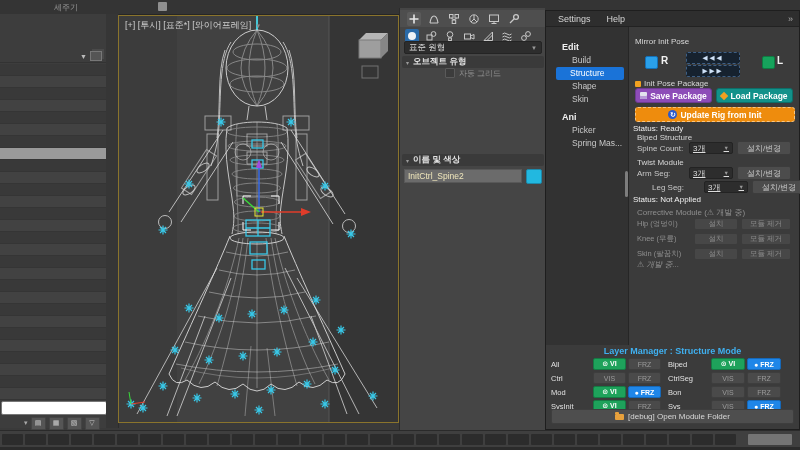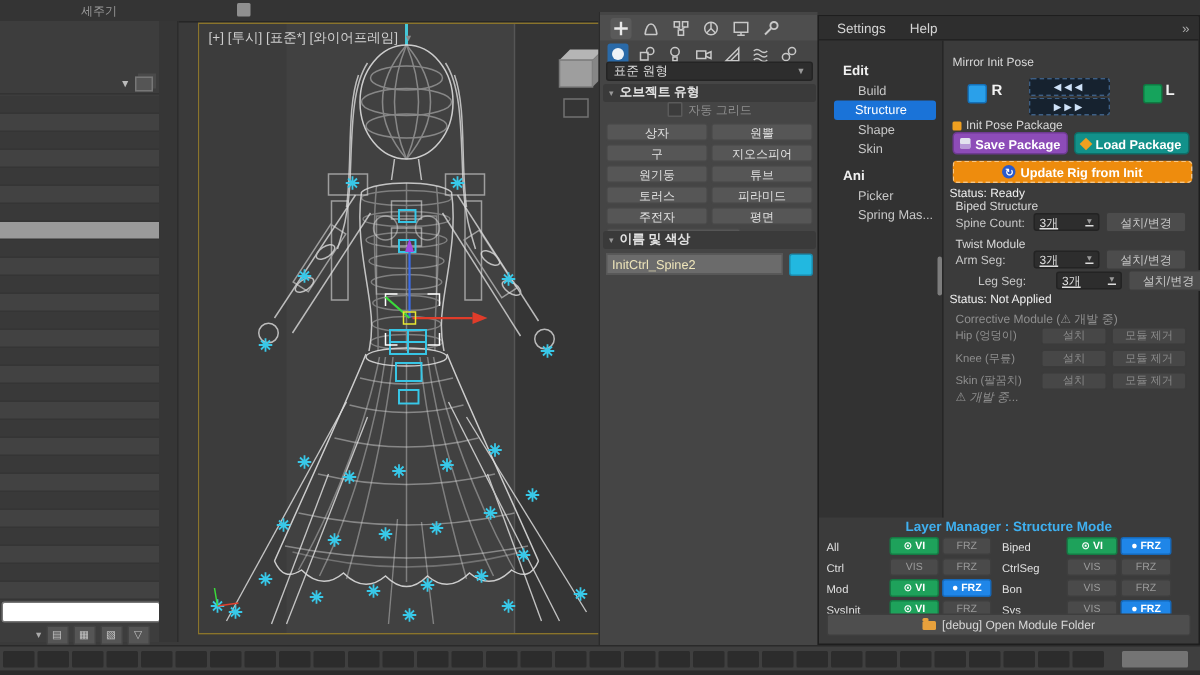--- a/index.html
+++ b/index.html
@@ -26,21 +26,21 @@
   .lp-input{left:1px;top:387px;width:100px;height:12px;background:#fff;border:1px solid #777;border-radius:2px;
             font-size:8px;padding:0 2px;}
   .lp-btns{left:0;top:403px;width:106px;height:12px;display:flex;align-items:center;gap:3px;padding-left:24px;box-sizing:border-box;}
   .lp-mini{width:13px;height:11px;background:#555;border:1px solid #444;border-radius:1px;color:#c8c8c8;
            font-size:7px;display:flex;align-items:center;justify-content:center;cursor:pointer;}
   .lp-dd{font-size:7px;color:#aaa;}
 
   .vp-gap{left:106px;top:14px;width:12px;height:414px;background:#363636;border-right:1px solid #2c2c2c;}
 
   
-  .viewport{left:132px;top:15px;width:279px;height:406px;background:#0f172a;border:1px solid #8a742c;box-sizing:content-box;}
+  .viewport{left:118px;top:15px;width:279px;height:406px;background:#4c1d95;border:1px solid #8a742c;box-sizing:content-box;}
   .vp-label{left:6px;top:3px;font-size:9px;color:#cfcfcf;z-index:3;display:flex;gap:4px;align-items:center;}
   .vp-label .caret{font-size:6px;color:#8a8a8a;}
   .viewport svg{position:absolute;left:0;top:0;}
 
   
   .cmd-panel{left:399px;top:8px;width:146px;height:422px;background:#454545;border-left:1px solid #2b2b2b;box-sizing:border-box;}
   .cp-row1{left:0;top:2px;width:146px;height:17px;background:#4e4e4e;display:flex;align-items:center;gap:6px;padding-left:7px;box-sizing:border-box;}
   .cp-row2{left:0;top:19px;width:146px;height:18px;display:flex;align-items:center;gap:5px;padding-left:5px;box-sizing:border-box;}
   .cp-ico{width:14px;height:14px;display:flex;align-items:center;justify-content:center;cursor:pointer;border-radius:2px;}
   .cp-ico.sel1{background:#5a5a5a;}
@@ -459,33 +459,20 @@
       <span class="caret">▼</span>
     </div>
     <div class="abs cp-autogrid">
       <span class="cp-check"></span>
       <span>자동 그리드</span>
     </div>
     <div class="abs cp-rollout" style="top:48px;">
       <span class="arr">▾</span>
       <span>오브젝트 유형</span>
     </div>
-    <div class="abs cp-grid" id="objGrid">
-        <span class="cp-btn">상자</span>
-        <span class="cp-btn">원뿔</span>
-        <span class="cp-btn">구</span>
-        <span class="cp-btn">지오스피어</span>
-        <span class="cp-btn">원기둥</span>
-        <span class="cp-btn">튜브</span>
-        <span class="cp-btn">토러스</span>
-        <span class="cp-btn">피라미드</span>
-        <span class="cp-btn">주전자</span>
-        <span class="cp-btn">평면</span>
-        <span class="cp-btn wide">텍스트 플러스</span>
-      </div>
     <div class="abs cp-rollout" style="top:146px;">
       <span class="arr">▾</span>
       <span>이름 및 색상</span>
     </div>
     <div class="abs cp-name-row">
       <input class="cp-name" value="InitCtrl_Spine2" style="">
       <span class="cp-swatch" id="swatch" style="background: rgb(34, 184, 224);"></span>
     </div>
   </div>
 

